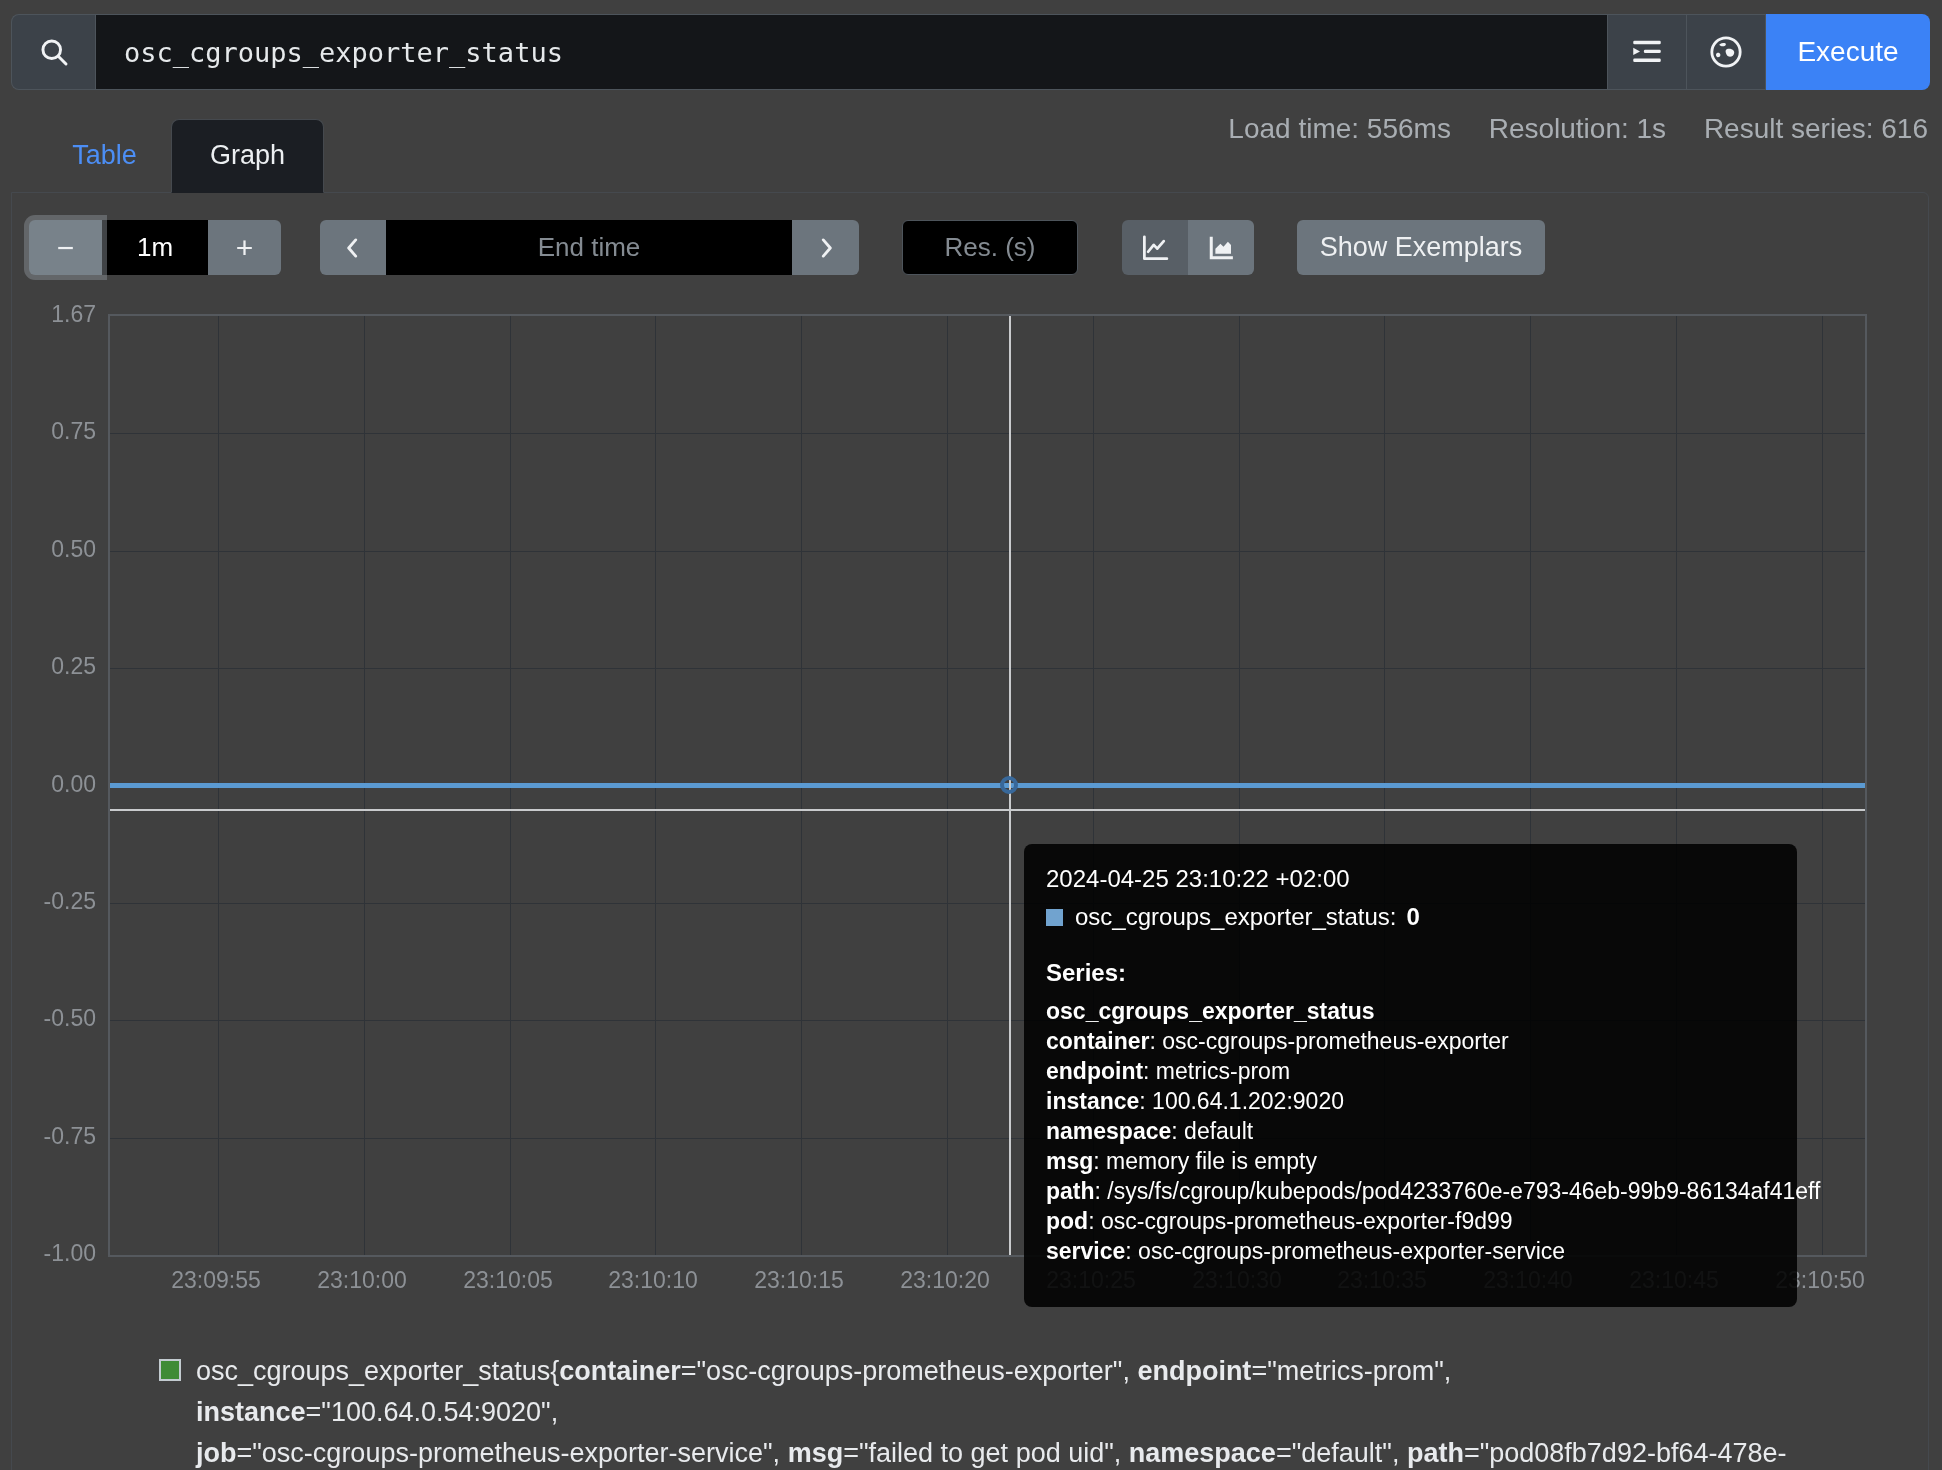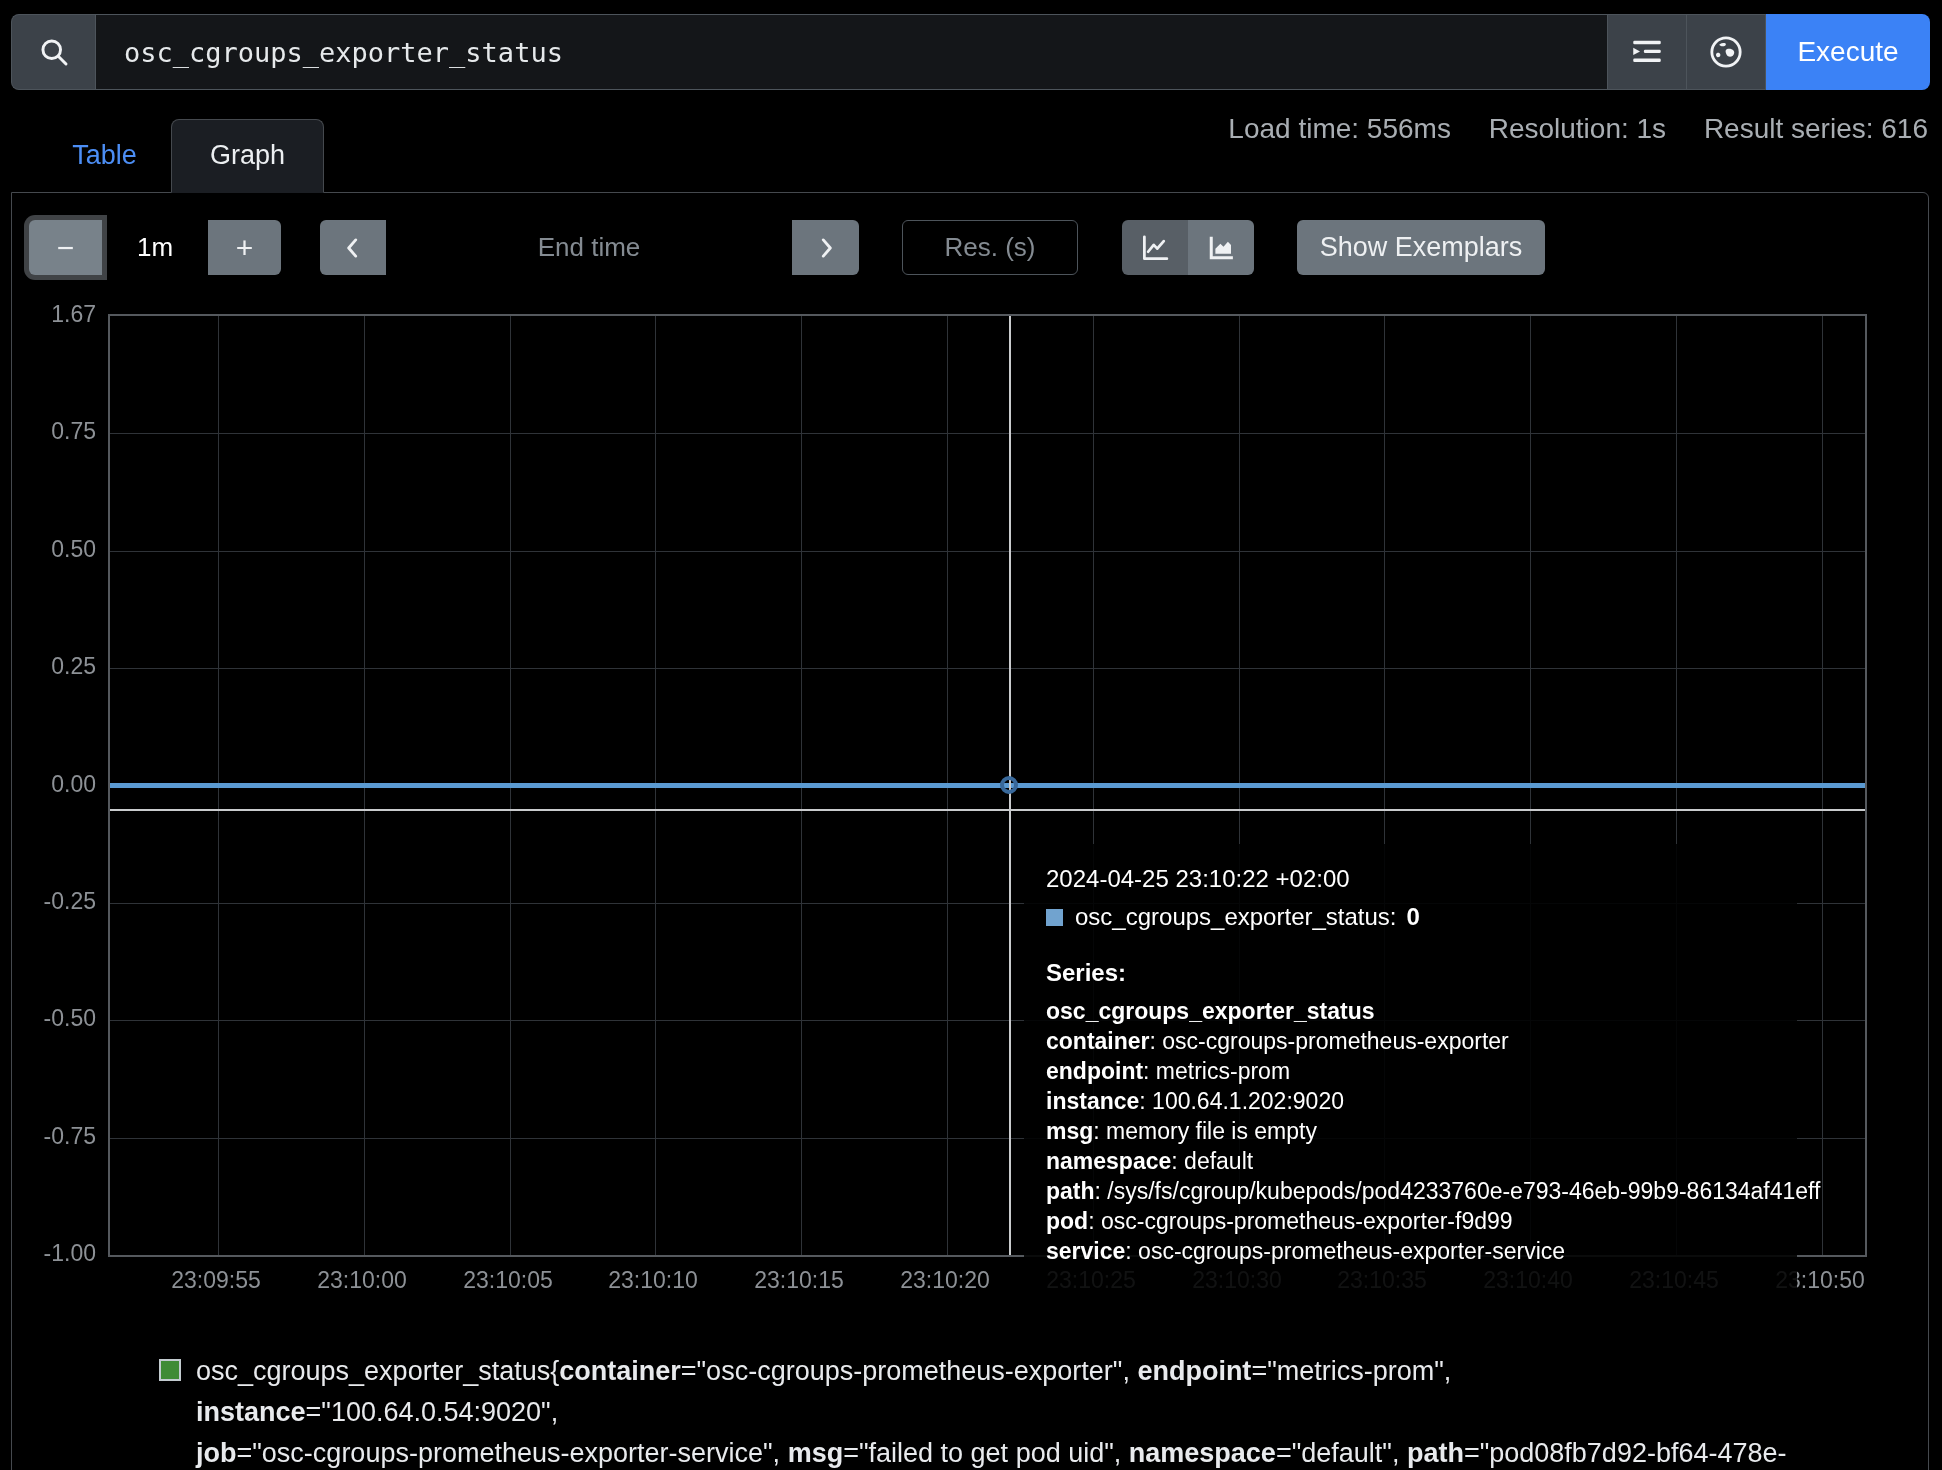--- a/index.html
+++ b/index.html
@@ -1,18 +1,18 @@
 <!DOCTYPE html>
 <html><head>
 <meta charset="utf-8">
 <style>
   html,body{margin:0;padding:0;background:#1b1e23;}
   .page{
     position:relative;width:1942px;height:1470px;overflow:hidden;
-    background:#000000;font-family:"Liberation Sans",sans-serif;color:#e9ecef;
+    background:#404040;font-family:"Liberation Sans",sans-serif;color:#e9ecef;
   }
   
   .query-bar{position:absolute;left:11px;top:14px;width:1919px;height:76px;display:flex;}
   .qb-addon{
     width:84px;height:100%;background:#3c4249;border:1px solid #4d545b;border-right:none;
     border-radius:8px 0 0 8px;display:flex;align-items:center;justify-content:center;box-sizing:border-box;
   }
   .query-input{
     flex:1;height:100%;background:#141619;border:1px solid #4d545b;box-sizing:border-box;
     color:#e6e9eb;font-family:"DejaVu Sans Mono",monospace;font-size:27px;padding:0 28px;outline:none;
@@ -235,22 +235,22 @@
           <span class="tt-swatch" style="background: rgb(113, 163, 207);"></span>
           <span>osc_cgroups_exporter_status:</span>
           <span class="b" style="margin-left:10px">0</span>
         </div>
         <div class="tt-series-head">Series:</div>
         <div class="tt-series-name tt-label-row">osc_cgroups_exporter_status</div>
         <div id="tooltip-labels">
             <div class="tt-label-row"><span class="b">container</span>: osc-cgroups-prometheus-exporter</div>
             <div class="tt-label-row"><span class="b">endpoint</span>: metrics-prom</div>
             <div class="tt-label-row"><span class="b">instance</span>: 100.64.1.202:9020</div>
+            <div class="tt-label-row"><span class="b">namespace</span>: default</div>
             <div class="tt-label-row"><span class="b">msg</span>: memory file is empty</div>
-            <div class="tt-label-row"><span class="b">namespace</span>: default</div>
             <div class="tt-label-row"><span class="b">path</span>: /sys/fs/cgroup/kubepods/pod4233760e-e793-46eb-99b9-86134af41eff</div>
             <div class="tt-label-row"><span class="b">pod</span>: osc-cgroups-prometheus-exporter-f9d99</div>
             <div class="tt-label-row"><span class="b">service</span>: osc-cgroups-prometheus-exporter-service</div>
           </div>
       </div>
     <div class="ytick" style="top: -13px;">1.67</div>
         <div class="ytick" style="top: 104px;">0.75</div>
         <div class="ytick" style="top: 222px;">0.50</div>
         <div class="ytick" style="top: 339px;">0.25</div>
         <div class="ytick" style="top: 457px;">0.00</div>

